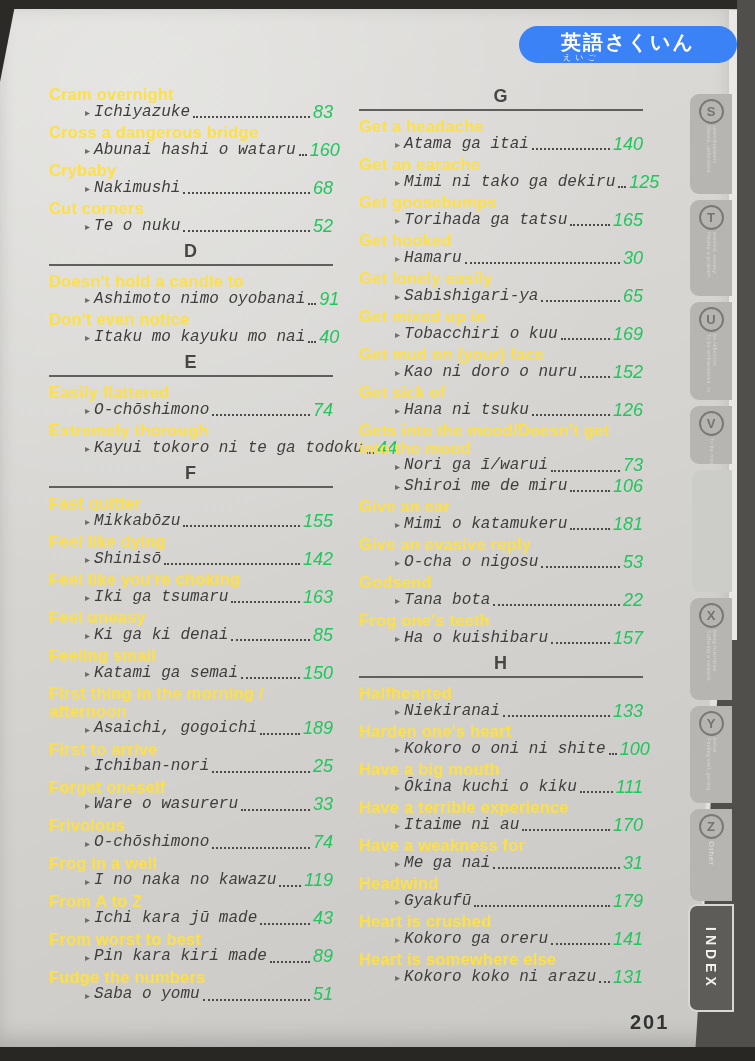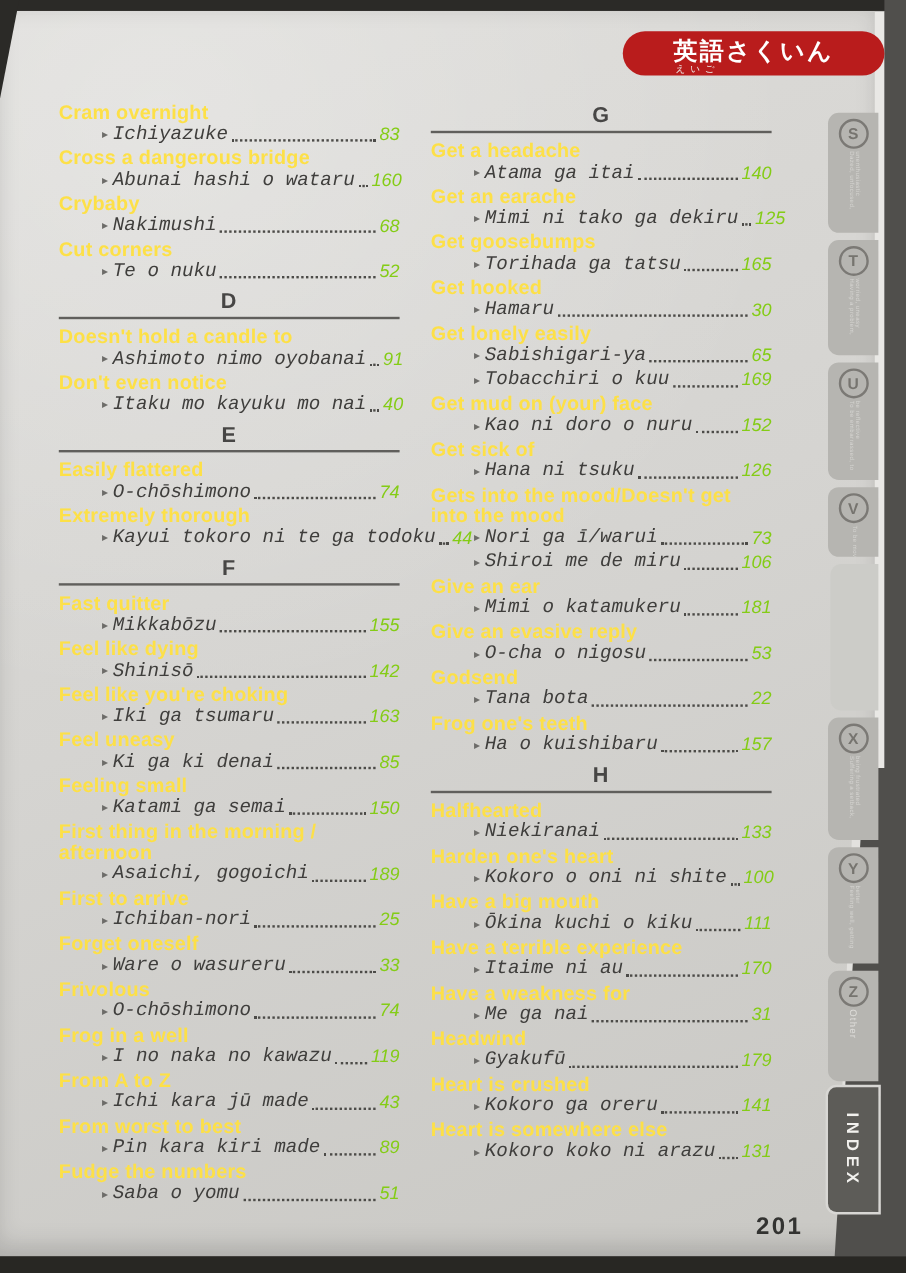--- a/index.html
+++ b/index.html
@@ -23,40 +23,40 @@
   .dark-tl{position:absolute;left:0;top:0;width:16px;height:82px;background:#2b2a27;
     clip-path:polygon(0 0,100% 0,0 100%);}
   .dark-right{position:absolute;left:737px;top:0;width:18px;height:652px;background:#504f4c;}
   .dark-corner{position:absolute;left:688px;top:640px;width:67px;height:421px;background:#504f4c;
     clip-path:polygon(49% 0,100% 0,100% 100%,10% 100%);}
   .dark-bottom{position:absolute;left:0;top:1047px;width:755px;height:14px;background:#282723;}
 
   
   .badge{
     position:absolute;left:519px;top:26px;width:218px;height:37px;
-    background:#b91c1c;border-radius:19px;color:#fff;
+    background:#3b82f6;border-radius:19px;color:#fff;
     display:flex;align-items:center;justify-content:center;
   }
   .badge-title{font-size:20px;font-weight:bold;letter-spacing:2px;margin-top:-4px;}
   .badge-furigana{position:absolute;left:44px;bottom:0px;font-size:8px;letter-spacing:4px;color:#eeedeb;}
 
   
   .col{position:absolute;width:284px;color:#3c3b39;}
   .col-left{left:49px;top:86px;}
   .col-right{left:359px;top:80px;}
   .sec{margin:7px 0 7px 0;}
   .sec-letter{text-align:center;font-size:18px;font-weight:bold;color:#474645;line-height:19px;letter-spacing:1px;}
   .sec-rule{border-top:2px solid #605f5c;margin-top:3px;}
   .entry{margin-bottom:3px;}
   .phrase{font-size:16.5px;line-height:17.5px;font-weight:bold;letter-spacing:0.2px;color:#fde047;}
   .sub{display:flex;align-items:flex-end;padding-left:36px;font-size:16px;line-height:17.5px;}
   .marker{color:#6d6c69;font-size:10px;line-height:16px;margin-right:4px;flex:0 0 auto;}
   .romaji{font-style:italic;color:#3f3e3c;white-space:nowrap;font-family:Liberation Mono, monospace;}
   .leader{flex:1;border-bottom:2px dotted #4c4b48;margin:0 3px 3px 3px;min-width:8px;}
-  .pg{font-style:italic;font-size:15px;color:#84cc16;flex:0 0 auto;}
+  .pg{font-style:italic;font-size:18px;color:#22c55e;flex:0 0 auto;}
 
   
   .tab{position:absolute;left:690px;width:42px;border-radius:9px 0 0 9px;background:#b6b5b1;overflow:hidden;}
   .tab-circle{width:21px;height:21px;border-radius:50%;border:2px solid #7b7975;color:#76746f;
     font-weight:bold;font-size:13px;display:flex;align-items:center;justify-content:center;margin:5px auto 2px auto;}
   .tab-caption{writing-mode:vertical-lr;text-orientation:mixed;display:block;margin:0 auto;
     font-size:5px;line-height:5.5px;letter-spacing:0.4px;color:#dbdad7;opacity:0.85;filter:blur(0.3px);
     max-height:62px;}
   .tab-Z .tab-caption{font-size:8px;line-height:9px;filter:none;color:#e6e5e2;letter-spacing:1px;}
   .tab-S{top:94px;height:100px;}
@@ -342,20 +342,21 @@
     <div class="entry">
       <div class="phrase">Get lonely easily</div>
       <div class="sub">
         <span class="marker">▸</span>
         <span class="romaji">Sabishigari-ya</span>
         <span class="leader"></span>
         <span class="pg">65</span>
       </div>
     </div>
     <div class="entry">
+      <div class="phrase">Get mixed up in</div>
       <div class="sub">
         <span class="marker">▸</span>
         <span class="romaji">Tobacchiri o kuu</span>
         <span class="leader"></span>
         <span class="pg">169</span>
       </div>
     </div>
     <div class="entry">
       <div class="phrase">Get mud on (your) face</div>
       <div class="sub">

